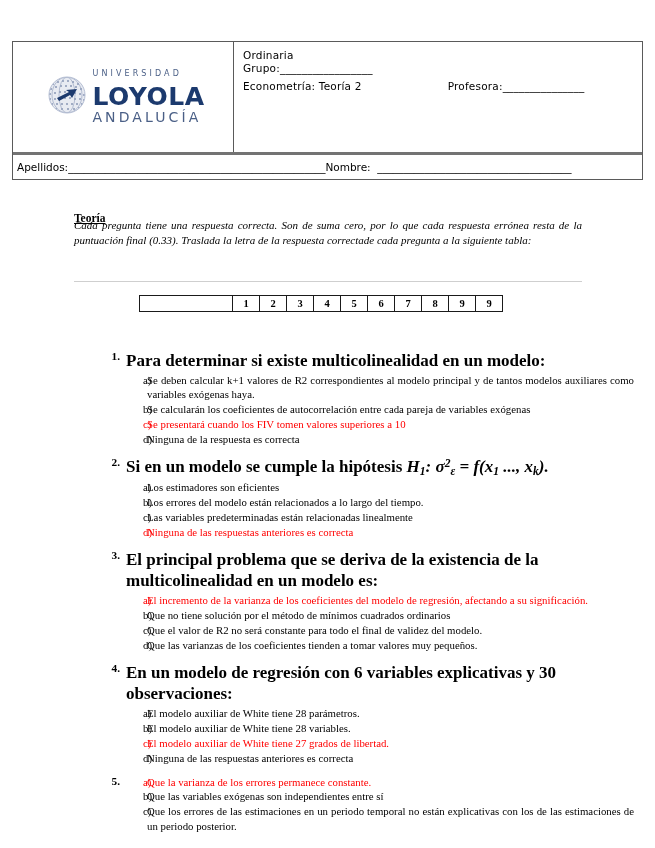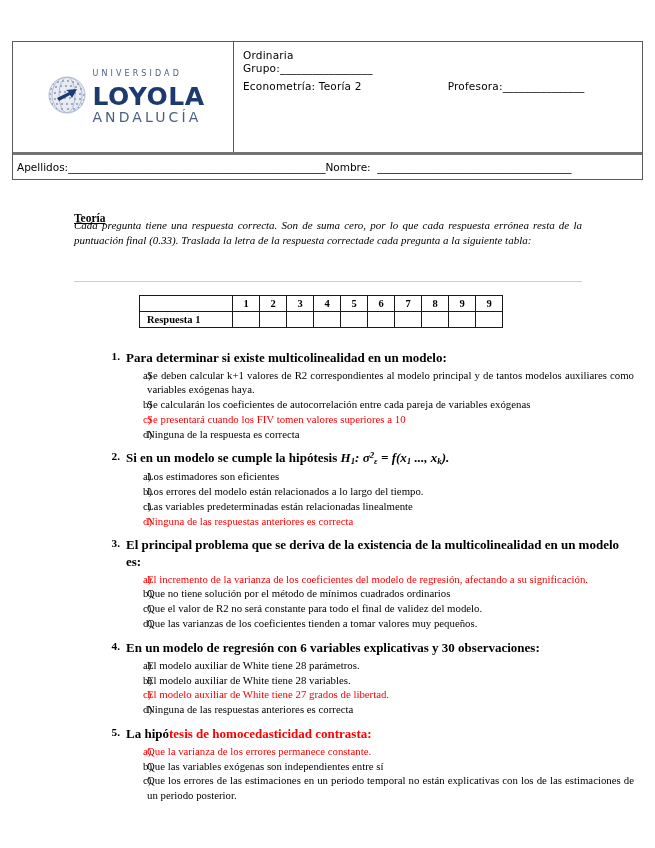--- a/index.html
+++ b/index.html
@@ -148,21 +148,21 @@
   .q-num {
     width: 22px;
     font-size: 11.3px;
     font-weight: bold;
     text-align: right;
     padding-right: 6px;
     flex: 0 0 22px;
   }
   .q-body { flex: 1; }
   .q-title {
-    font-size: 13px;
+    font-size: 17px;
     font-weight: bold;
     line-height: 1.28;
     margin-bottom: 1px;
   }
   .q-title .math { font-style: italic; margin-top: 24px; }
   .q-title .red { color: #ff0000; }
   .opts { margin: 0; padding: 0; list-style: none; }
   .opt { display: flex; font-size: 10.8px; line-height: 1.33; margin-bottom: 0.5px; }
   .opt-letter { width: 21px; flex: 0 0 21px; padding-left: 17px; }
   .opt-text { flex: 1; text-align: justify; }
@@ -271,33 +271,20 @@
     <td class="num-cell">2</td>
     <td class="num-cell">3</td>
     <td class="num-cell">4</td>
     <td class="num-cell">5</td>
     <td class="num-cell">6</td>
     <td class="num-cell">7</td>
     <td class="num-cell">8</td>
     <td class="num-cell">9</td>
     <td class="num-cell">9</td>
   </tr>
-  <tr>
-    <td class="label-cell">Respuesta 1</td>
-    <td class="blank-cell"></td>
-    <td class="blank-cell"></td>
-    <td class="blank-cell"></td>
-    <td class="blank-cell"></td>
-    <td class="blank-cell"></td>
-    <td class="blank-cell"></td>
-    <td class="blank-cell"></td>
-    <td class="blank-cell"></td>
-    <td class="blank-cell"></td>
-    <td class="blank-cell"></td>
-  </tr>
 </tbody>
   </table>
 
 <div class="questions">
 
   <div class="q-block">
     <div class="q-num">1.</div>
     <div class="q-body">
       <div class="q-title">Para determinar si existe multicolinealidad en un modelo:</div>
       <ul class="opts">
@@ -392,21 +379,20 @@
           <span class="opt-letter">d)</span>
           <span class="opt-text">Ninguna de las respuestas anteriores es correcta</span>
         </li>
       </ul>
     </div>
   </div>
 
   <div class="q-block">
     <div class="q-num">5.</div>
     <div class="q-body">
-      <div class="q-title"><span>La hipó</span><span class="red">tesis de homocedasticidad contrasta:</span></div>
       <ul class="opts">
         <li class="opt red">
           <span class="opt-letter">a)</span>
           <span class="opt-text">Que la varianza de los errores permanece constante.</span>
         </li>
         <li class="opt">
           <span class="opt-letter">b)</span>
           <span class="opt-text">Que las variables exógenas son independientes entre sí</span>
         </li>
         <li class="opt">

